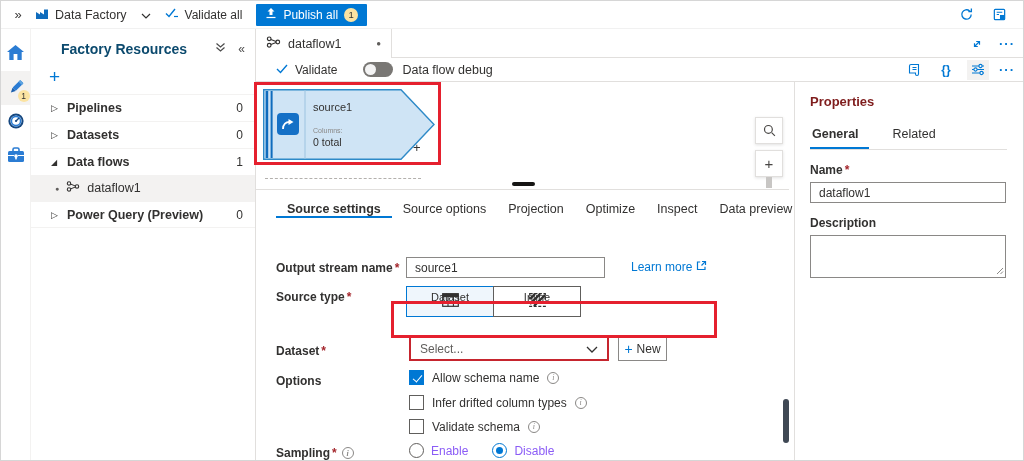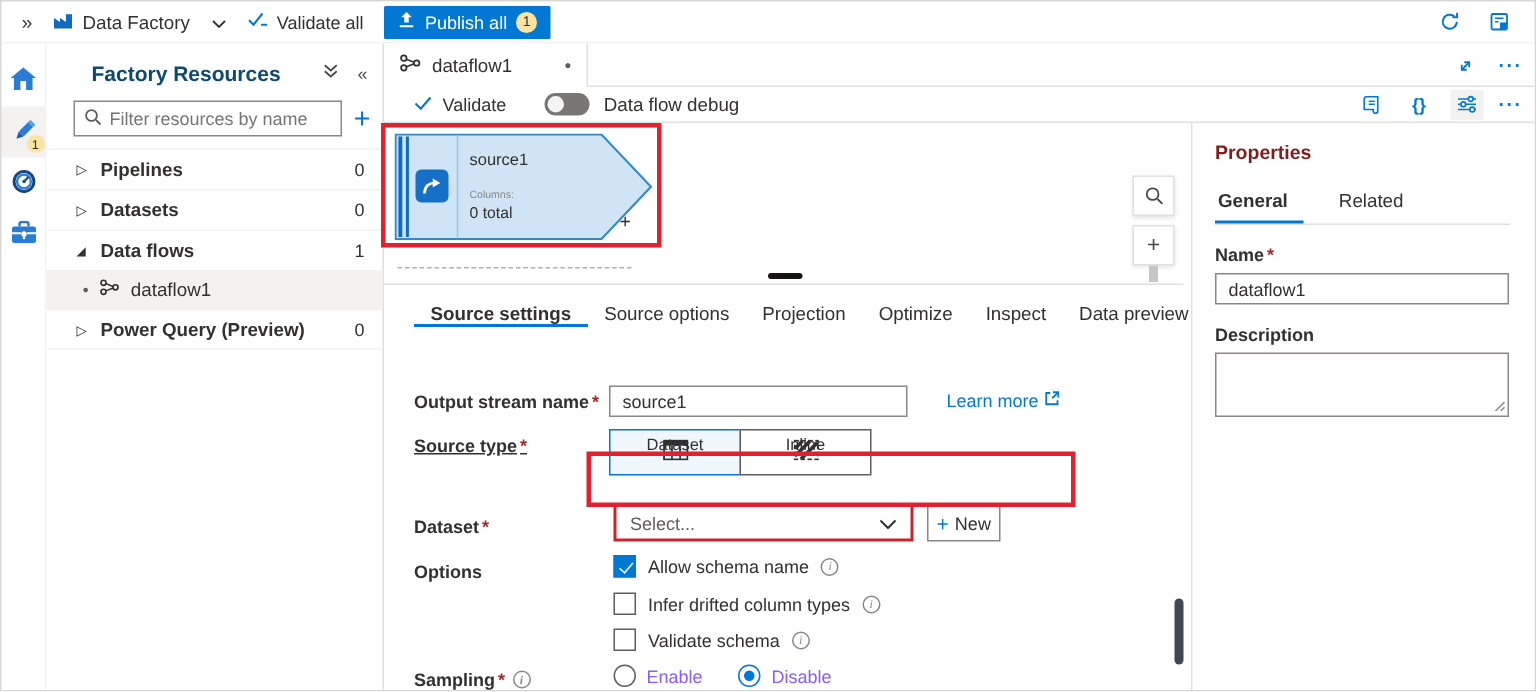--- a/index.html
+++ b/index.html
@@ -269,29 +269,20 @@
       <span class="res-hicons">
         <span>
           <svg width="11" height="11" viewBox="0 0 11 11">
               <path d="M1.5 1.5L5.5 5l4-3.5M1.5 5.5L5.5 9l4-3.5" fill="none" stroke="#4a4a4a" stroke-width="1.2"></path>
             </svg>
         </span>
         <span style="font-size:12px;color:#4a4a4a;">«</span>
       </span>
     </div>
     <div class="filter-row">
-      <div class="filter-box">
-        <span>
-          <svg width="12" height="12" viewBox="0 0 12 12">
-              <circle cx="5" cy="5" r="3.6" fill="none" stroke="#605e5c" stroke-width="1.2"></circle>
-              <path d="M8 8l3 3" stroke="#605e5c" stroke-width="1.2"></path>
-            </svg>
-        </span>
-        <input type="text" placeholder="Filter resources by name" style="">
-      </div>
       <button class="add-res">+</button>
     </div>
 
     <div class="tree-row">
       <span class="tree-chev">▷</span>
       <span class="tree-label">Pipelines</span>
       <span class="tree-count">0</span>
     </div>
     <div class="tree-row">
       <span class="tree-chev">▷</span>
@@ -460,21 +451,21 @@
         <span>Learn more</span>
         <span>
           <svg width="11" height="11" viewBox="0 0 11 11">
               <path d="M4.2 2H1.5v7.5H9V6.8" fill="none" stroke="#0078d4" stroke-width="1.2"></path>
               <path d="M6 1.5h3.5V5" fill="none" stroke="#0078d4" stroke-width="1.2"></path>
               <path d="M9.3 1.7L5.5 5.5" stroke="#0078d4" stroke-width="1.2"></path>
             </svg>
         </span>
       </a>
 
-      <span class="f-label" style="top:72px;text-decoration:underline;">
+      <span class="f-label" style="top:72px;">
         <span>Source type</span><span class="req">*</span>
       </span>
       <div class="stype-group" style="top:68px;">
         <div class="stype-btn selected">
           <span>
             <svg width="17" height="14" viewBox="0 0 17 14">
                 <rect x="0.7" y="0.7" width="15.6" height="12.6" fill="none" stroke="#323130" stroke-width="1.2"></rect>
                 <rect x="0.7" y="0.7" width="15.6" height="3.4" fill="#323130"></rect>
                 <path d="M6 4v9.3M11.4 4v9.3M0.7 8.7h15.6" stroke="#323130" stroke-width="1.1"></path>
               </svg>

